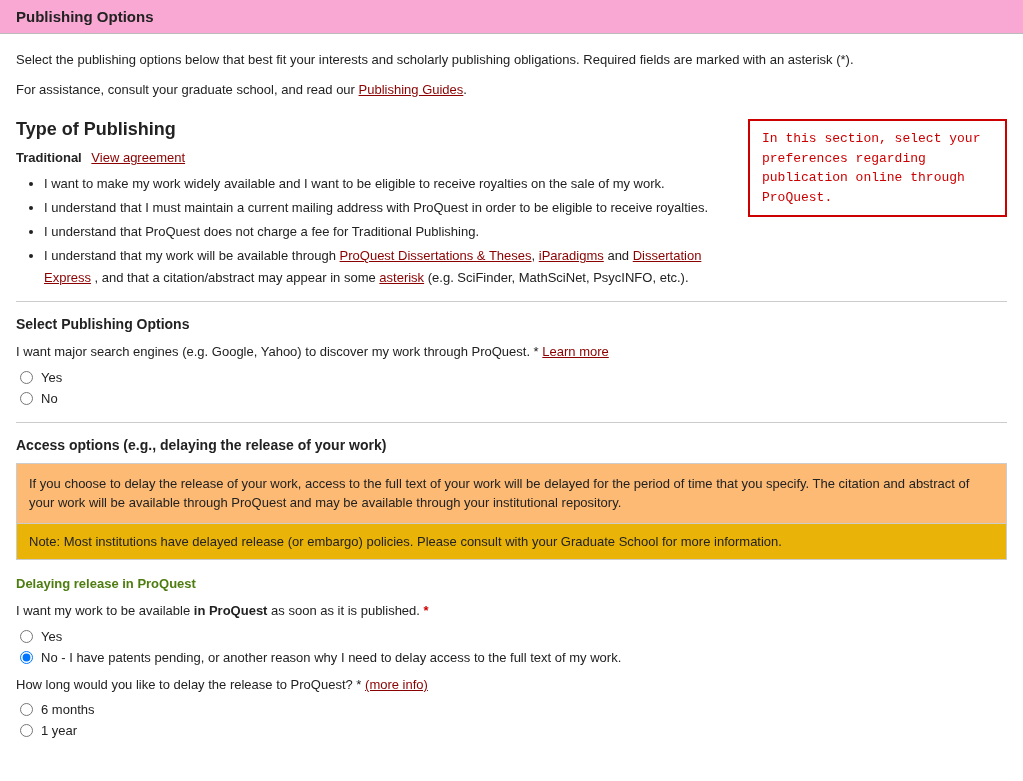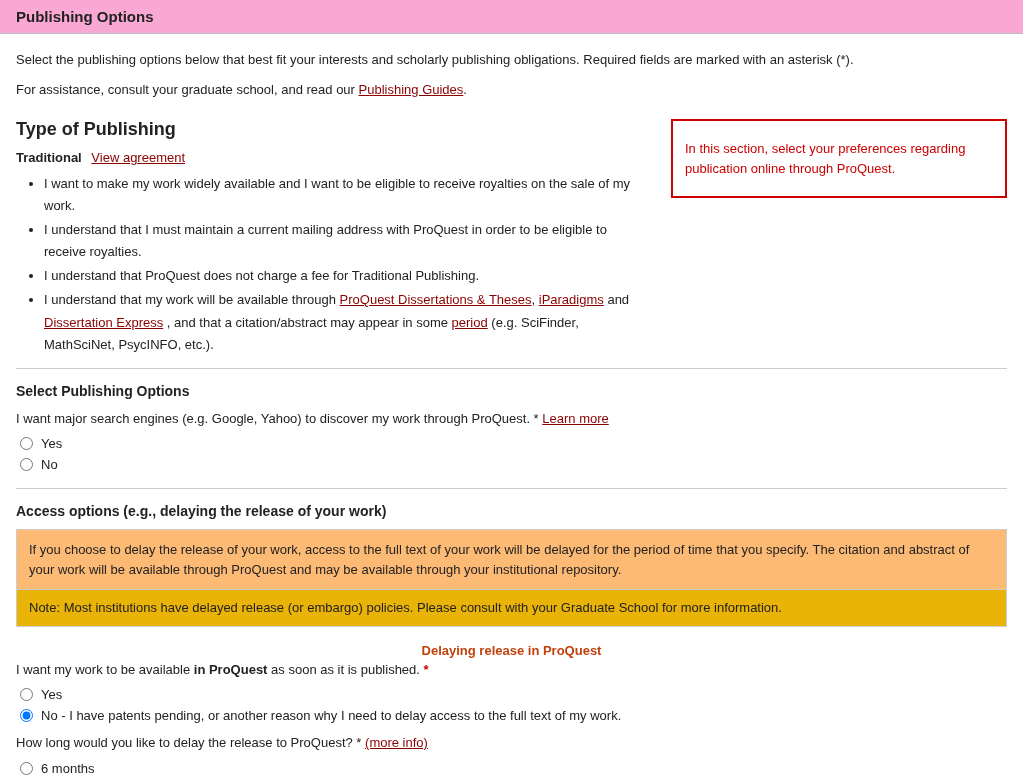--- a/index.html
+++ b/index.html
@@ -35,24 +35,25 @@
       align-items: flex-start;
       margin-top: 20px;
       margin-bottom: 10px;
     }
 
     .section-left {
       flex: 1;
     }
 
     .section-right {
-      width: 336px;
+      width: 259px;
       margin-left: 20px;
       border: 2px solid #c00;
-      padding: 18px 12px;
+      padding: 8px 12px;
+      font-family: Liberation Mono, monospace;
     }
 
     .section-right p {
       color: #c00;
       font-size: 13px;
       line-height: 1.5;
     }
 
     h2.section-title {
       font-size: 18px;
@@ -146,23 +147,22 @@
       border-top: none;
     }
 
     .delaying-section {
       margin-top: 16px;
     }
 
     h3.delaying-title {
       font-size: 13px;
       font-weight: bold;
-      color: #c2410c;
-      margin-bottom: 2px;
-      text-align: center;
+      color: #4d7c0f;
+      margin-bottom: 10px;
     }
 
     .available-text {
       margin-bottom: 8px;
       line-height: 1.5;
     }
 
     .available-text strong {
       font-weight: bold;
     }
@@ -212,21 +212,21 @@
         <li>I want to make my work widely available and I want to be eligible to receive royalties on the sale of my work.</li>
         <li>I understand that I must maintain a current mailing address with ProQuest in order to be eligible to receive royalties.</li>
         <li>I understand that ProQuest does not charge a fee for Traditional Publishing.</li>
         <li>
           <span>I understand that my work will be available through</span>
           <a href="#" class="view-agreement-link">ProQuest Dissertations &amp; Theses</a>,
           <a href="#" class="view-agreement-link">iParadigms</a>
           <span>and</span>
           <a href="#" class="view-agreement-link">Dissertation Express</a>
           <span>, and that a citation/abstract may appear in some</span>
-          <a href="#" class="view-agreement-link">period</a>
+          <a href="#" class="view-agreement-link">asterisk</a>
           <span>(e.g. SciFinder, MathSciNet, PsycINFO, etc.).</span>
         </li>
       </ul>
     </div>
 
     <div class="section-right">
       <p>In this section, select your preferences regarding publication online through ProQuest.</p>
     </div>
   </div>
 

